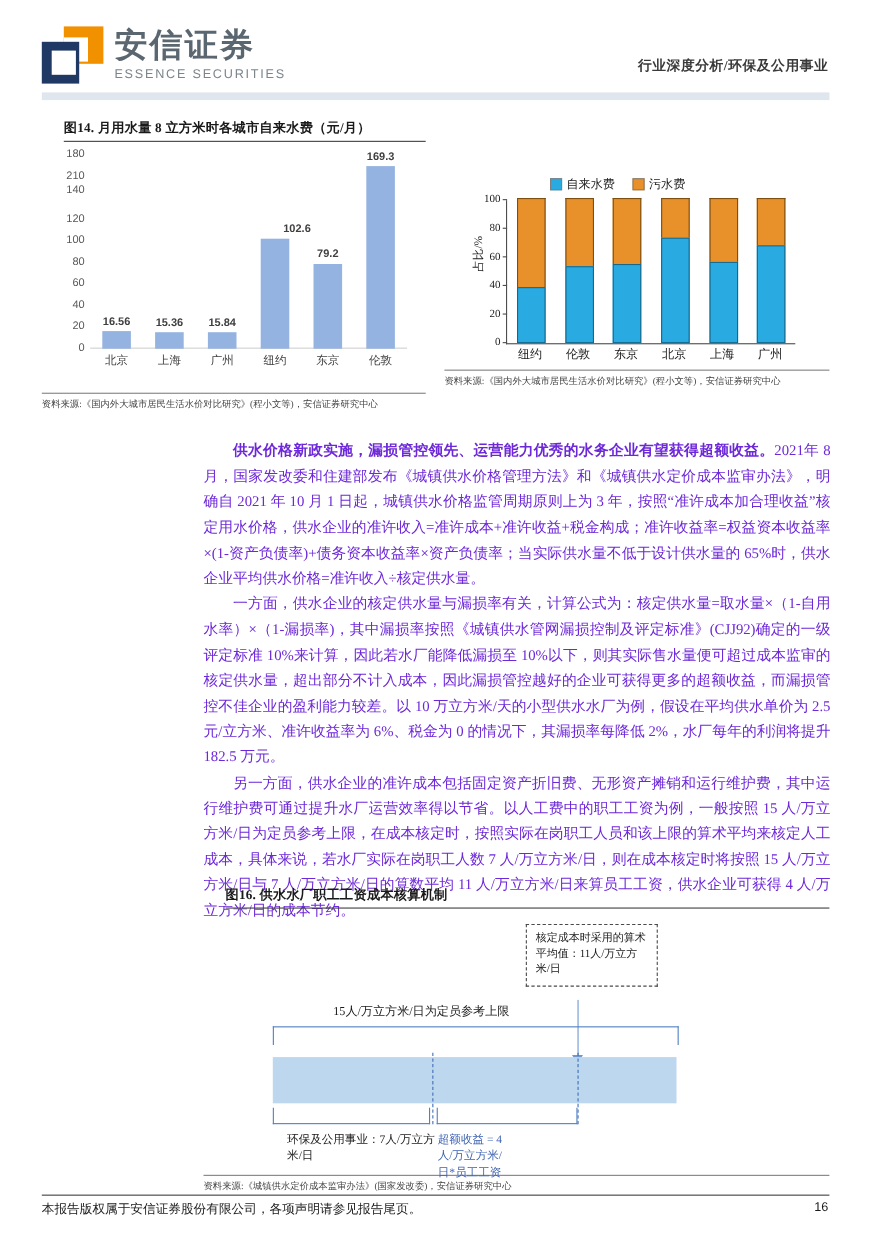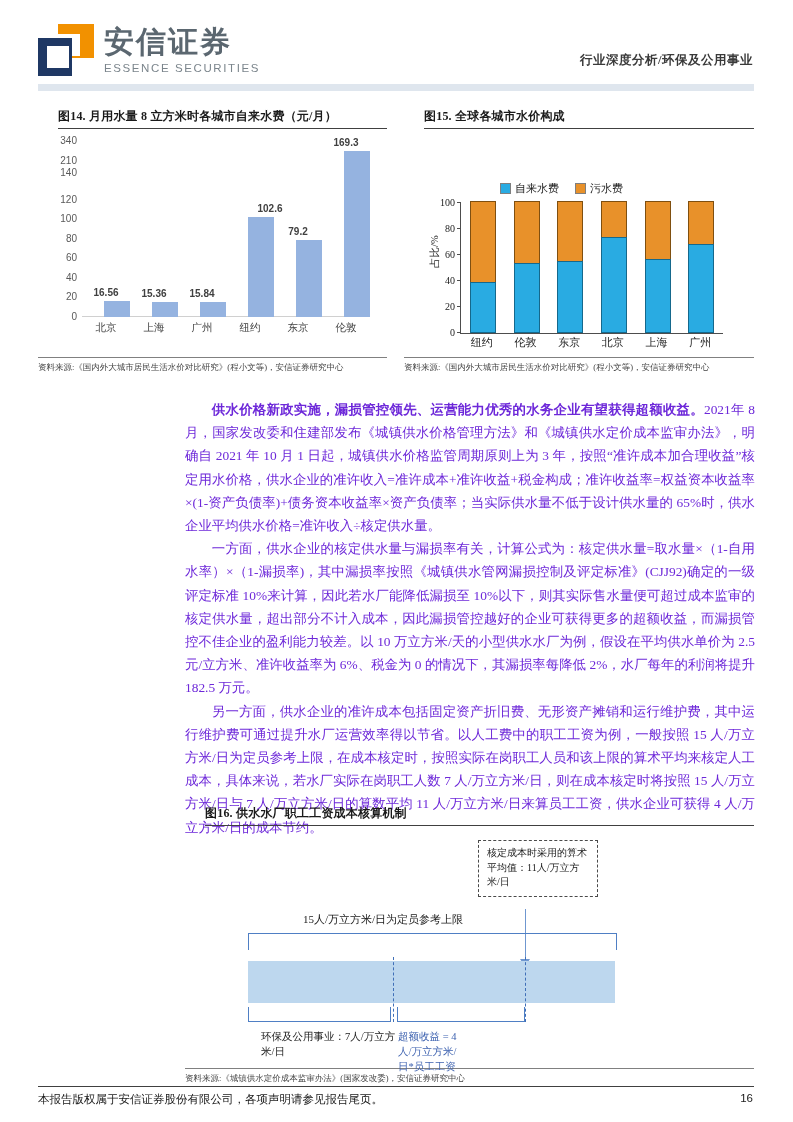--- a/index.html
+++ b/index.html
@@ -102,21 +102,21 @@
   .c14-baseline {
     position: absolute; left: 0; bottom: 0; width: 288px;
     border-bottom: 1px solid #d0d0d0;
   }
   .c14-bars {
     position: absolute; left: 0; bottom: 0; width: 288px; height: 176px;
     display: flex; align-items: flex-end;
   }
   .c14-col {
     flex: 1 1 0; height: 100%; position: relative;
-    display: flex; align-items: flex-end; justify-content: flex-end;
+    display: flex; align-items: flex-end; justify-content: center;
   }
   .c14-bar { width: 26px; background: #95b3e0; }
   .c14-val {
     position: absolute; left: 50%; transform: translateX(-50%);
     font-family: "Liberation Sans", sans-serif;
     font-size: 10px; font-weight: bold; color: #404040; white-space: nowrap;
   }
   .c14-cats {
     position: absolute; left: 44px; top: 192px; width: 288px;
     display: flex;
@@ -324,37 +324,36 @@
         <div id="c14-yticks">
             <div class="c14-axis-label" style="bottom: 0px; top: auto; transform: translateY(50%);">0</div>
             <div class="c14-axis-label" style="bottom: 19.5556px; top: auto; transform: translateY(50%);">20</div>
             <div class="c14-axis-label" style="bottom: 39.1111px; top: auto; transform: translateY(50%);">40</div>
             <div class="c14-axis-label" style="bottom: 58.6667px; top: auto; transform: translateY(50%);">60</div>
             <div class="c14-axis-label" style="bottom: 78.2222px; top: auto; transform: translateY(50%);">80</div>
             <div class="c14-axis-label" style="bottom: 97.7778px; top: auto; transform: translateY(50%);">100</div>
             <div class="c14-axis-label" style="bottom: 117.333px; top: auto; transform: translateY(50%);">120</div>
             <div class="c14-axis-label" style="bottom: 144px; top: auto; transform: translateY(50%);">140</div>
             <div class="c14-axis-label" style="bottom: 156.444px; top: auto; transform: translateY(50%);">210</div>
-            <div class="c14-axis-label" style="bottom: 176px; top: auto; transform: translateY(50%);">340</div>
+            <div class="c14-axis-label" style="bottom: 176px; top: auto; transform: translateY(50%);">180</div>
           </div>
       </div>
       <div class="c14-cats" id="c14-cats">
           <div class="c14-cat">北京</div>
           <div class="c14-cat">上海</div>
           <div class="c14-cat">广州</div>
           <div class="c14-cat">纽约</div>
           <div class="c14-cat">东京</div>
           <div class="c14-cat">伦敦</div>
         </div>
     </div>
     <div class="fig-src">资料来源:《国内外大城市居民生活水价对比研究》(程小文等)，安信证券研究中心</div>
   </div>
 
   <div id="fig15">
-    <div class="fig-title">图15. 全球各城市水价构成</div>
     <div class="chart-box15">
       <div class="c15-legend" id="c15-legend">
           <div class="item">
             <span class="c15-swatch" style="background: rgb(41, 171, 226);"></span>
             <span class="lbl">自来水费</span>
           </div>
           <div class="item">
             <span class="c15-swatch" style="background: rgb(232, 145, 42);"></span>
             <span class="lbl">污水费</span>
           </div>

